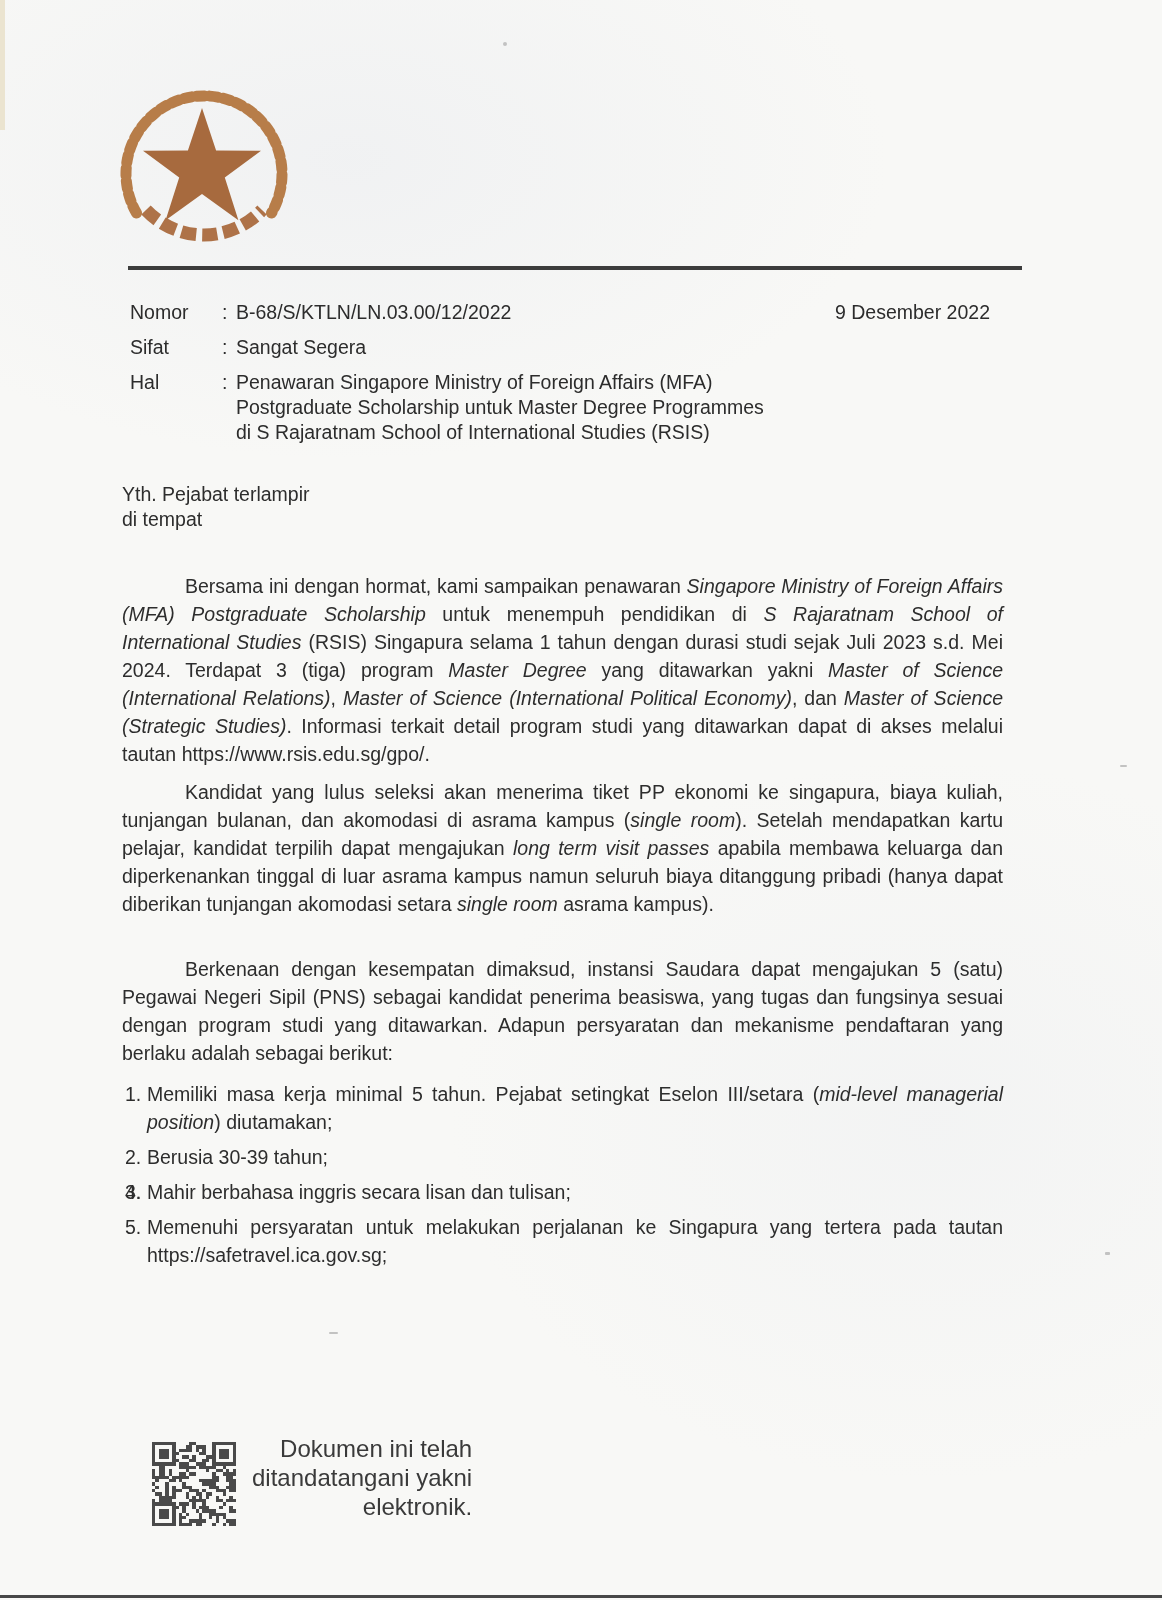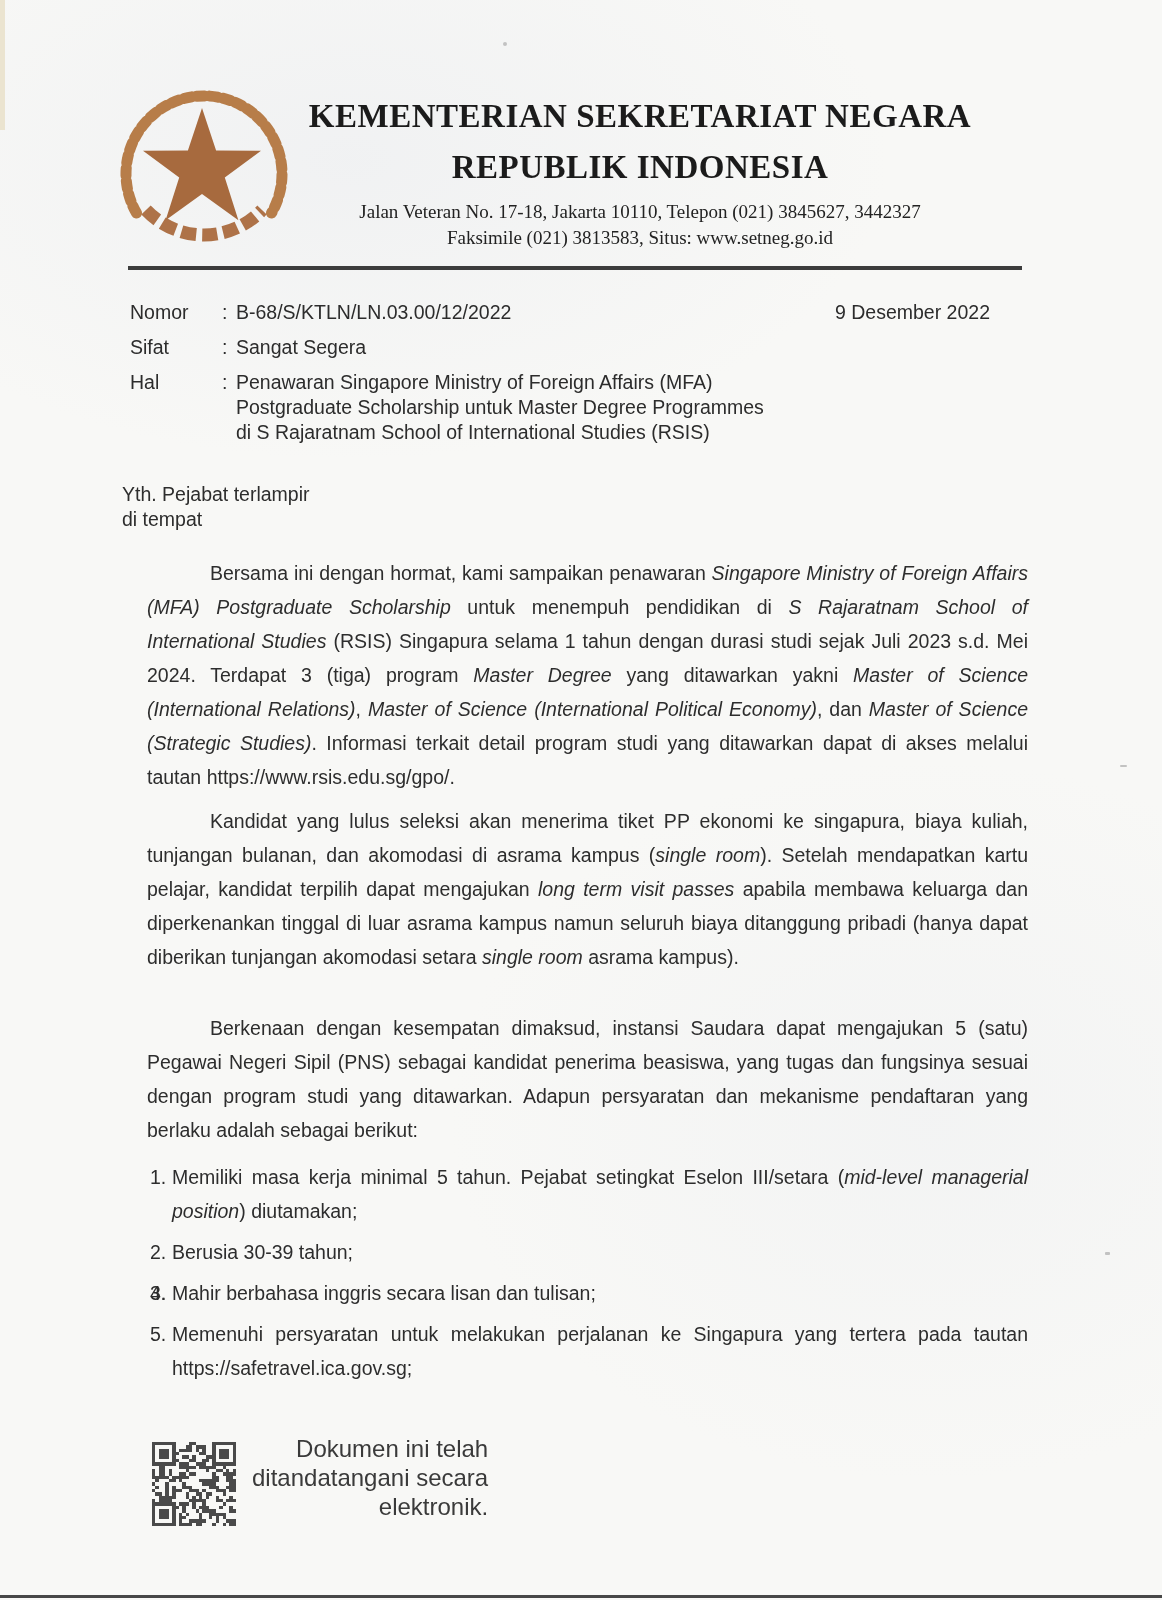--- a/index.html
+++ b/index.html
@@ -36,21 +36,21 @@
   .meta-row{display:flex;margin-bottom:10px;}
   .meta-label{flex:0 0 92px;}
   .meta-colon{flex:0 0 14px;}
   .meta-value{flex:1;}
   .meta-date{position:absolute;right:20px;top:0;}
 
   
   .recipient{position:absolute;left:122px;top:482px;font-size:19.5px;line-height:25px;}
 
   
-  .body-text{position:absolute;left:122px;top:556px;width:881px;font-size:19.5px;line-height:34px;color:#2d2d2d;margin-left:25px;}
+  .body-text{position:absolute;left:122px;top:572px;width:881px;font-size:19.5px;line-height:28px;color:#2d2d2d;}
   .para{text-align:justify;text-indent:63px;margin:0;}
   .para.p1{margin-bottom:10px;}
   .para.p2{margin-bottom:37px;}
   .para.p3{margin-bottom:13px;}
   .req-list{margin:0;padding:0;list-style:none;}
   .req-item{position:relative;padding-left:25px;text-align:justify;margin-bottom:7px;}
   .req-num{position:absolute;left:3px;top:0;}
 
   
   .footer{position:absolute;left:152px;top:1434px;display:flex;align-items:flex-start;text-align:right;}
@@ -73,26 +73,20 @@
     <svg viewBox="0 0 180 172" xmlns="http://www.w3.org/2000/svg" aria-hidden="true">
 
       <path d="M 22.5 123 A 78 78 0 1 1 157.5 123" fill="none" stroke="#b3763f" stroke-width="11" stroke-dasharray="8 5" stroke-linecap="round" opacity="0.95"></path>
 
       <path d="M 32 120 A 80 80 0 0 0 148 120" fill="none" stroke="#aa6a3e" stroke-width="13" stroke-dasharray="15 6" stroke-linecap="butt" opacity="0.95"></path>
 
       <polygon points="88,18 102.1,60.6 147,60.8 110.8,87.4 124.4,130.2 88,104 51.6,130.2 65.2,87.4 29,60.8 73.9,60.6" fill="#a76a3e"></polygon>
     </svg>
   </div>
 
-  <div class="head-text">
-    <div class="title-line">KEMENTERIAN SEKRETARIAT NEGARA</div>
-    <div class="title-line second">REPUBLIK INDONESIA</div>
-    <div class="addr first">Jalan Veteran No. 17-18, Jakarta 10110, Telepon (021) 3845627, 3442327</div>
-    <div class="addr">Faksimile (021) 3813583, Situs: www.setneg.go.id</div>
-  </div>
   <div class="head-rule"></div>
 
   <div class="meta">
     <div class="meta-date">9 Desember 2022</div>
     <div class="meta-row">
       <span class="meta-label">Nomor</span>
       <span class="meta-colon">:</span>
       <span class="meta-value">B-68/S/KTLN/LN.03.00/12/2022</span>
     </div>
     <div class="meta-row">
@@ -464,19 +458,19 @@
           <rect x="13" y="24" width="1" height="1" fill="#4a4a4a"></rect>
           <rect x="14" y="24" width="1" height="1" fill="#4a4a4a"></rect>
           <rect x="18" y="24" width="1" height="1" fill="#4a4a4a"></rect>
           <rect x="21" y="24" width="1" height="1" fill="#4a4a4a"></rect>
           <rect x="23" y="24" width="1" height="1" fill="#4a4a4a"></rect>
           <rect x="24" y="24" width="1" height="1" fill="#4a4a4a"></rect>
         </svg>
     </div>
     <div class="signed-note">
       <div>Dokumen ini telah</div>
-      <div>ditandatangani secara</div>
+      <div>ditandatangani yakni</div>
       <div>elektronik.</div>
     </div>
   </div>
 
   <div class="bottom-scanline"></div>
 </div>
 
 </body></html>

